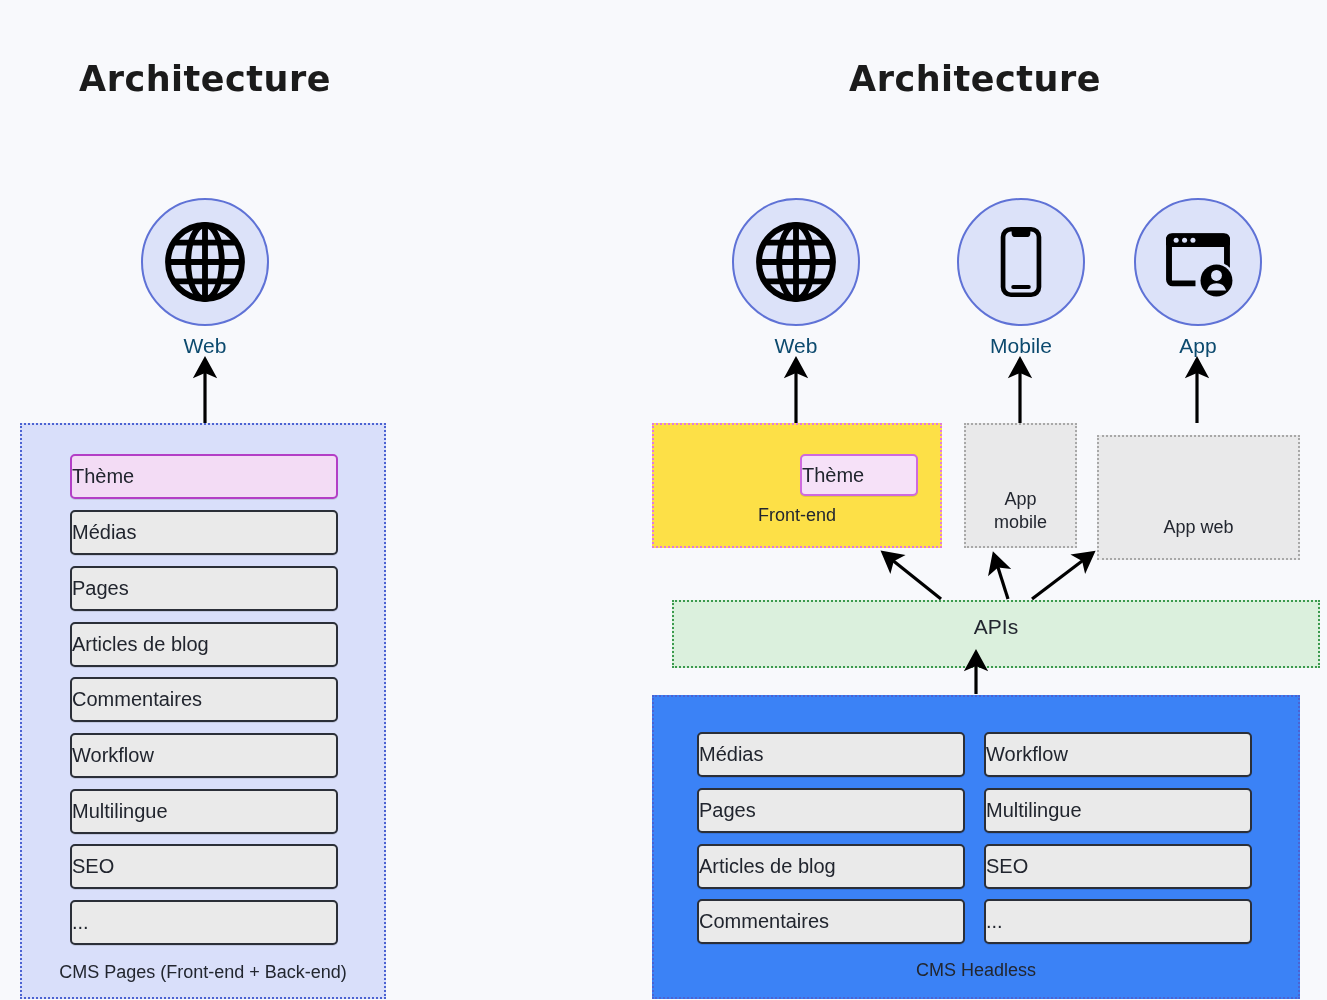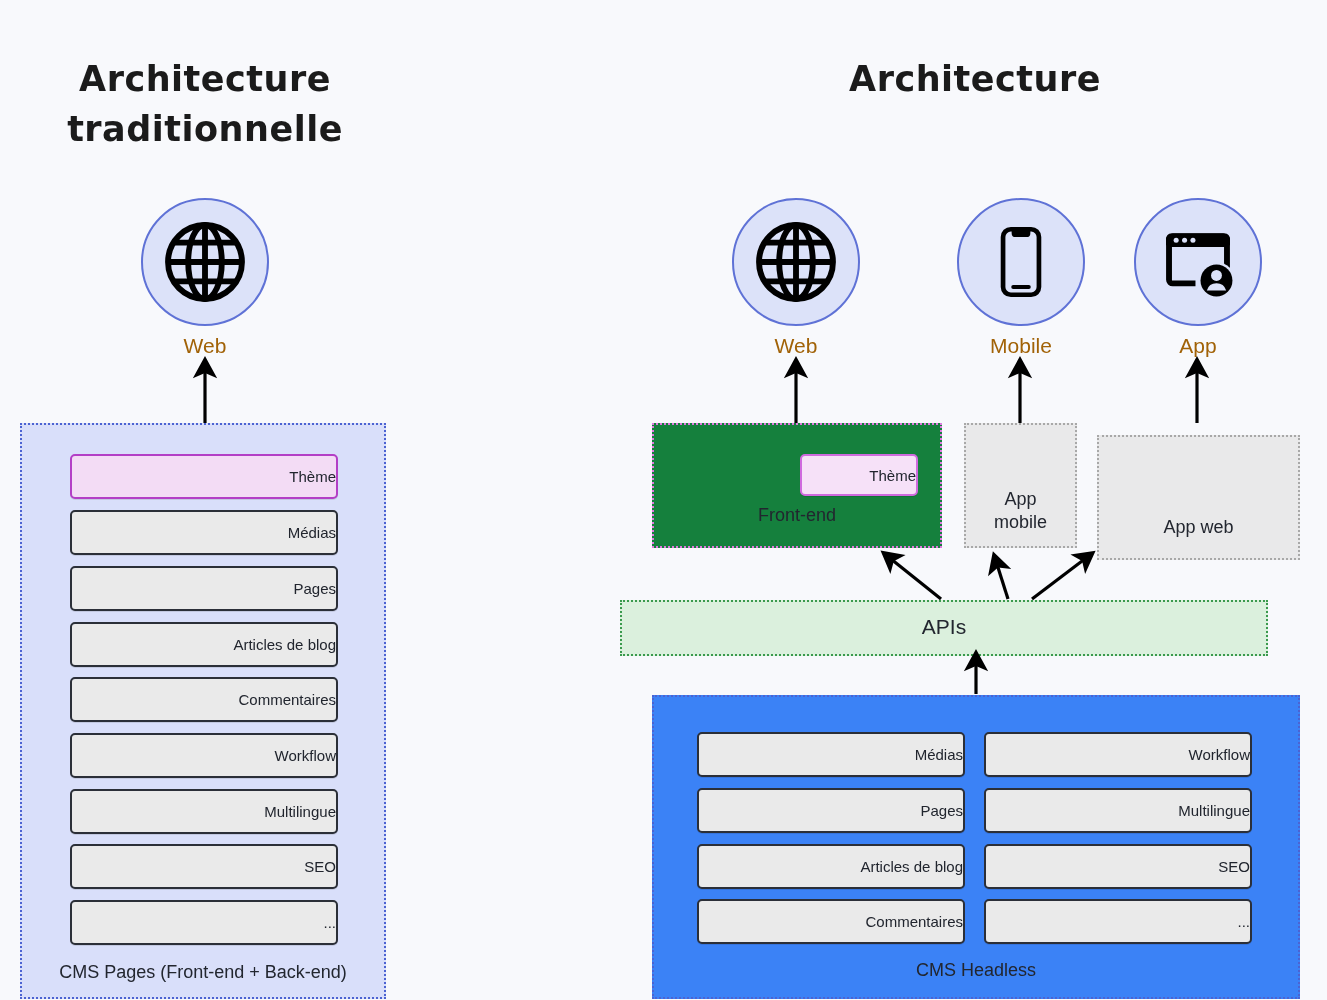--- a/index.html
+++ b/index.html
@@ -53,56 +53,56 @@
     box-sizing: border-box;
     display: flex;
     align-items: center;
     justify-content: center;
     margin: 0 auto;
   }
   .channel .bubble svg { display: block; }
   .channel .caption {
     margin-top: 8px;
     font-size: 21px;
-    color: #a16207;
+    color: #0c4a6e;
     line-height: 1.1;
   }
 
   
   .dbox {
     position: absolute;
     box-sizing: border-box;
     border-style: dotted;
     border-width: 2px;
   }
   .dbox .box-caption {
     position: absolute;
     left: 0;
     right: 0;
     text-align: center;
     font-size: 18px;
     color: #22262f;
   }
   .box-cms-left   { background: #d9dffa; border-color: #4c63d2; }
   .box-cms-right  { background: #3b82f6; border-color: #4c63d2; }
-  .box-frontend   { background: #15803d; border-color: #e07ae0; }
+  .box-frontend   { background: #fde047; border-color: #e07ae0; }
   .box-grey       { background: #e9e9ea; border-color: #a8a8a8; }
   .box-apis       { background: #dbf0dd; border-color: #3a9a4d; }
 
   
   .pill {
     position: absolute;
     box-sizing: border-box;
     background: #eaeaea;
     border: 2px solid #2b2f38;
     border-radius: 5px;
     display: flex;
     align-items: center;
-    justify-content: flex-end;
-    font-size: 15px;
+    justify-content: flex-start;
+    font-size: 20px;
     color: #21252e;
     box-shadow: 0 1px 0 rgba(0,0,0,0.10);
   }
   .pill.theme {
     background: #f3dcf5;
     border-color: #b33fc6;
   }
   .pill.theme-small {
     background: #f6e1f8;
     border-color: #cf6ade;
@@ -119,21 +119,20 @@
     pointer-events: none;
   }
 </style>
 </head>
 <body>
 
 <div class="stage">
 
   <div class="panel-title" id="title-left">
     <div>Architecture</div>
-    <div>traditionnelle</div>
   </div>
 
   <div class="panel-title" id="title-right">
     <div>Architecture</div>
   </div>
 
   <div class="channel" style="left:138px; top:171px;">
     <div class="bubble">
       <span>
         <svg width="84" height="84" viewBox="0 0 100 100" aria-hidden="true">
@@ -250,21 +249,21 @@
     <div class="box-caption" style="top:63px; line-height:1.25;">
       <div>App</div>
       <div>mobile</div>
     </div>
   </div>
 
   <div class="dbox box-grey" style="left:1097px; top:408px; width:203px; height:125px;">
     <div class="box-caption" style="bottom:20px;">App web</div>
   </div>
 
-  <div class="dbox box-apis" style="left:620px; top:573px; width:648px; height:56px;">
+  <div class="dbox box-apis" style="left:672px; top:573px; width:648px; height:68px;">
     <div class="box-caption" style="top:13px; font-size:21px;">APIs</div>
   </div>
 
   <div class="dbox box-cms-right" style="left:652px; top:668px; width:648px; height:304px;">
     <div class="box-caption" style="bottom:16px;">CMS Headless</div>
   </div>
 
   <div class="pill" style="left:697px; top:705px; width:268px; height:45px;">
     <span>Médias</span>
   </div>

